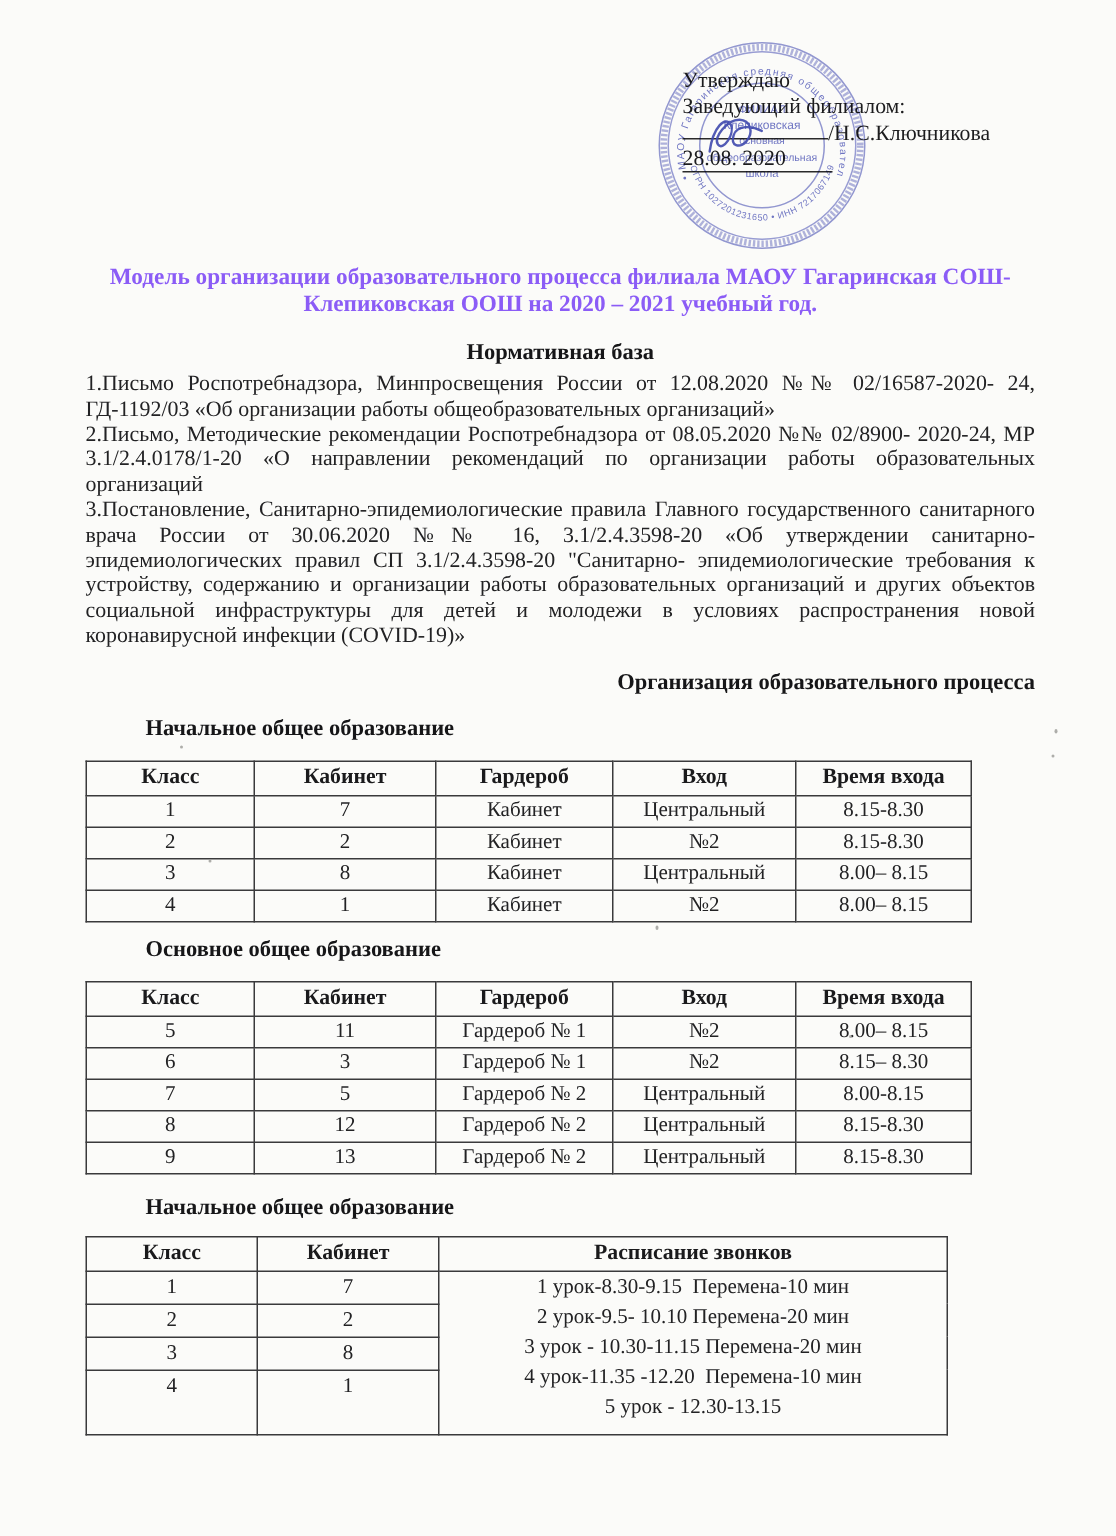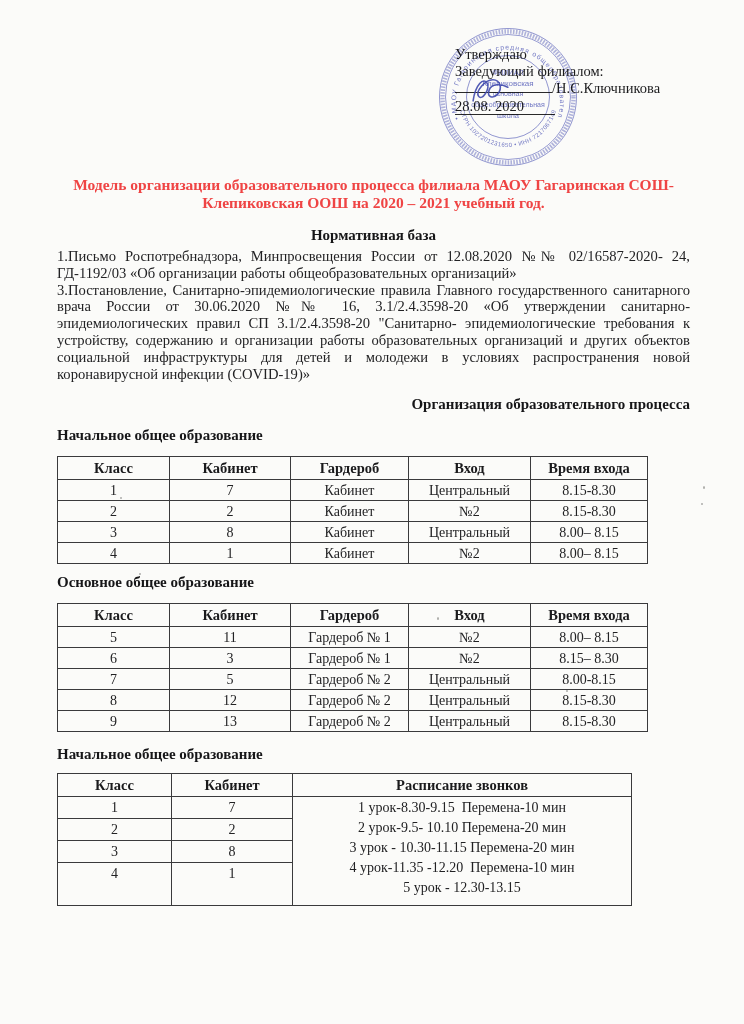--- a/index.html
+++ b/index.html
@@ -33,26 +33,26 @@
   }
   .stamp text{font-family:"Liberation Sans","DejaVu Sans",sans-serif;}
   .signature{
     position:absolute;left:466px;top:72px;width:70px;height:34px;
     transform:rotate(-6deg);z-index:4;pointer-events:none;
   }
 
   
   .content{position:absolute;left:57px;top:176px;width:633px;}
   .doc-title{
-    font-weight:bold;font-size:15.5px;line-height:18px;text-align:center;color:#ef4444;
+    font-weight:bold;font-size:15.5px;line-height:18px;text-align:center;color:#8b5cf6;
   }
   .h-center{font-weight:bold;font-size:15px;line-height:17px;text-align:center;color:#161618;}
   .h-norm{margin-top:15px;}
   .h-org{margin-top:14px;text-align:right;}
-  .h-left{font-weight:bold;font-size:15px;line-height:17px;text-align:left;color:#161618;}
+  .h-left{font-weight:bold;font-size:15px;line-height:17px;text-align:left;color:#161618;margin-left:40px;}
   .h-sec1{margin-top:14px;}
   .h-sec2{margin-top:10px;}
   .h-sec3{margin-top:14px;}
   .paras{margin-top:4px;}
   .paras p{
     margin:0;font-size:14.6px;line-height:16.8px;text-align:justify;color:#222224;
   }
   .p4 .l1{white-space:nowrap;word-spacing:3px;}
   .p4 .l2{word-spacing:normal;}
   .bold-num{font-weight:bold;}
@@ -113,20 +113,21 @@
   </svg>
 
   <div class="content">
 
     <div class="doc-title">Модель организации образовательного процесса филиала МАОУ Гагаринская СОШ-Клепиковская ООШ на 2020 – 2021 учебный год.</div>
 
     <div class="h-center h-norm">Нормативная база</div>
 
     <div class="paras">
       <p>1.Письмо Роспотребнадзора, Минпросвещения России от 12.08.2020 №№ 02/16587-2020- 24, ГД-1192/03 «Об организации работы общеобразовательных организаций»</p>
+      <p>2.Письмо, Методические рекомендации Роспотребнадзора от 08.05.2020 №№ 02/8900- 2020-24, МР 3.1/2.4.0178/1-20 «О направлении рекомендаций по организации работы образовательных организаций</p>
       <p>3.Постановление, Санитарно-эпидемиологические правила Главного государственного санитарного врача России от 30.06.2020 №№ 16, 3.1/2.4.3598-20 «Об утверждении санитарно-эпидемиологических правил СП 3.1/2.4.3598-20 "Санитарно- эпидемиологические требования к устройству, содержанию и организации работы образовательных организаций и других объектов социальной инфраструктуры для детей и молодежи в условиях распространения новой коронавирусной инфекции (COVID-19)»</p>
     </div>
 
     <div class="h-center h-org">Организация образовательного процесса</div>
 
     <div class="h-left h-sec1">Начальное общее образование</div>
 
     <table class="t-std">
       <colgroup>
           <col style="width:112px">

